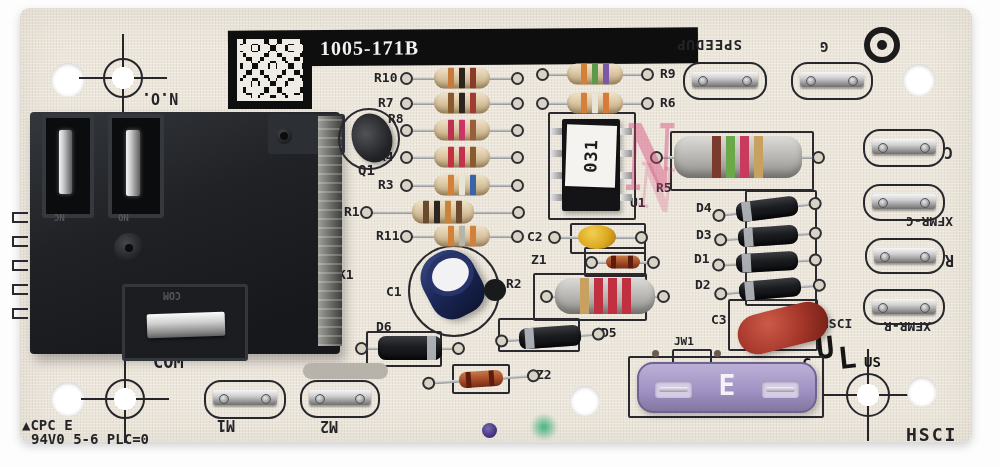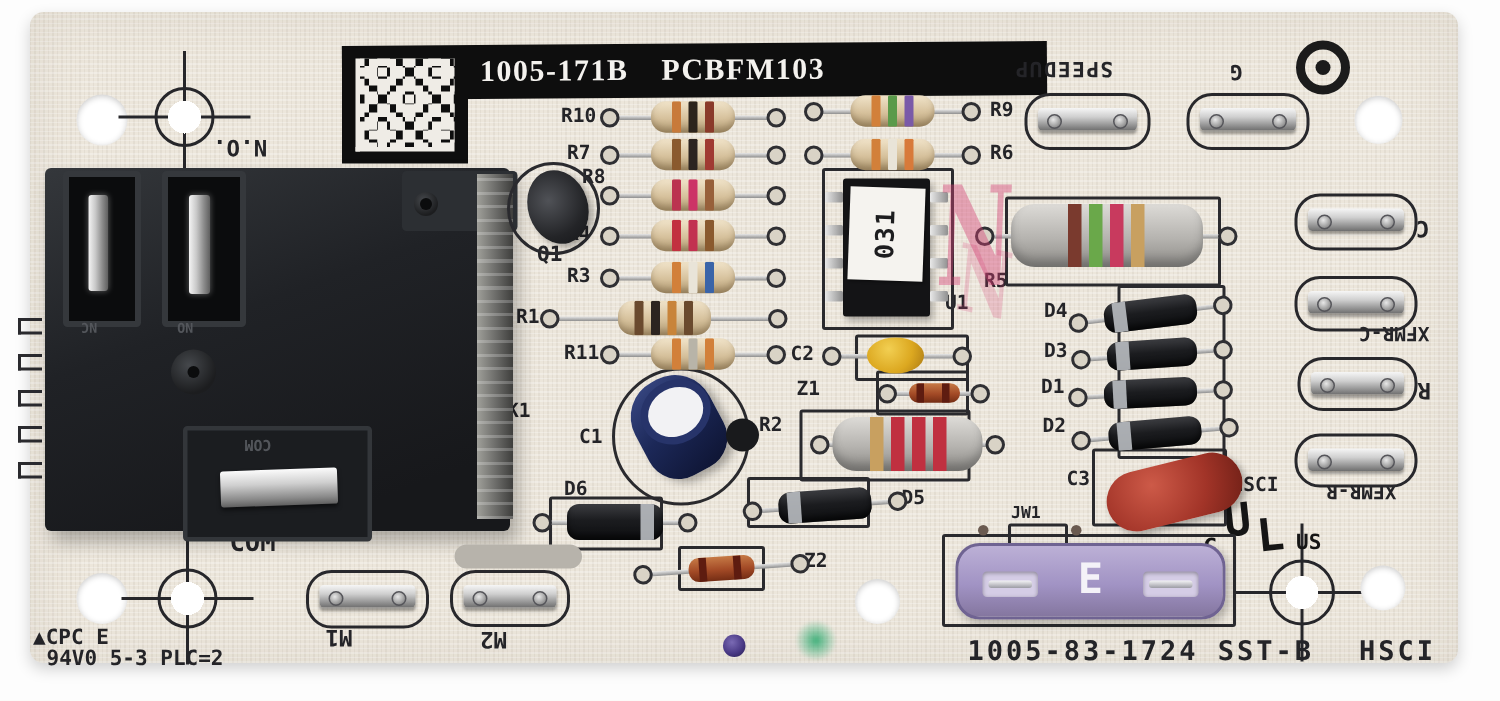--- a/index.html
+++ b/index.html
@@ -179,21 +179,20 @@
   <div class="cross-hole" style="left:846px;top:373px;width:44px;height:44px">
     <div class="ch-h"></div>
       <div class="ch-v"></div>
       <div class="ch-ring"></div>
     </div>
   <div class="hole" style="left:907px;top:377px;width:30px;height:30px"></div>
 
   <div class="label-strip">
     <div class="codes">
       <span>1005-171B</span>
-      <span>PCBFM103</span>
     </div>
   </div>
   <div class="barcode">
       <div class="dm"></div>
     </div>
 
   <div class="silk r180" style="left:676px;top:38px;font-size:14px;letter-spacing:1px">SPEEDUP</div>
   <div class="silk r180" style="left:820px;top:40px;font-size:14px">G</div>
   <div class="silk r180" style="left:142px;top:90px;font-size:15px">N.O.</div>
 
@@ -224,24 +223,23 @@
   <div class="silk" style="left:711px;top:313px">C3</div>
   <div class="silk" style="left:674px;top:336px;font-size:11px">JW1</div>
   <div class="silk big" style="left:153px;top:354px">COM</div>
   <div class="silk r180" style="left:217px;top:417px;font-size:15px">M1</div>
   <div class="silk r180" style="left:320px;top:418px;font-size:15px">M2</div>
   <div class="silk r180" style="left:944px;top:144px;font-size:15px">C</div>
   <div class="silk r180" style="left:906px;top:215px">XFMR-C</div>
   <div class="silk r180" style="left:945px;top:252px;font-size:15px">R</div>
   <div class="silk r180" style="left:884px;top:320px">XFMR-R</div>
   <div class="silk" style="left:821px;top:317px">HSCI</div>
-  <div class="silk pn" style="left:645px;top:426px">1005-83-1724 SST-B</div>
   <div class="silk pn" style="left:906px;top:426px">HSCI</div>
   <div class="silk" style="left:22px;top:418px;font-size:14px"><span>▲</span><span>CPC E</span></div>
-  <div class="silk" style="left:31px;top:432px;font-size:14px">94V0 5-3 PLC=2</div>
+  <div class="silk" style="left:31px;top:432px;font-size:14px">94V0 5-6 PLC=0</div>
 
   <div class="ul-wrap">
     <span class="c">c</span>
     <span class="u">U</span>
     <span class="l">L</span>
     <span class="us">US</span>
   </div>
 
   <div class="dash" style="left:12px;top:212px"></div>
   <div class="dash" style="left:12px;top:236px"></div>

